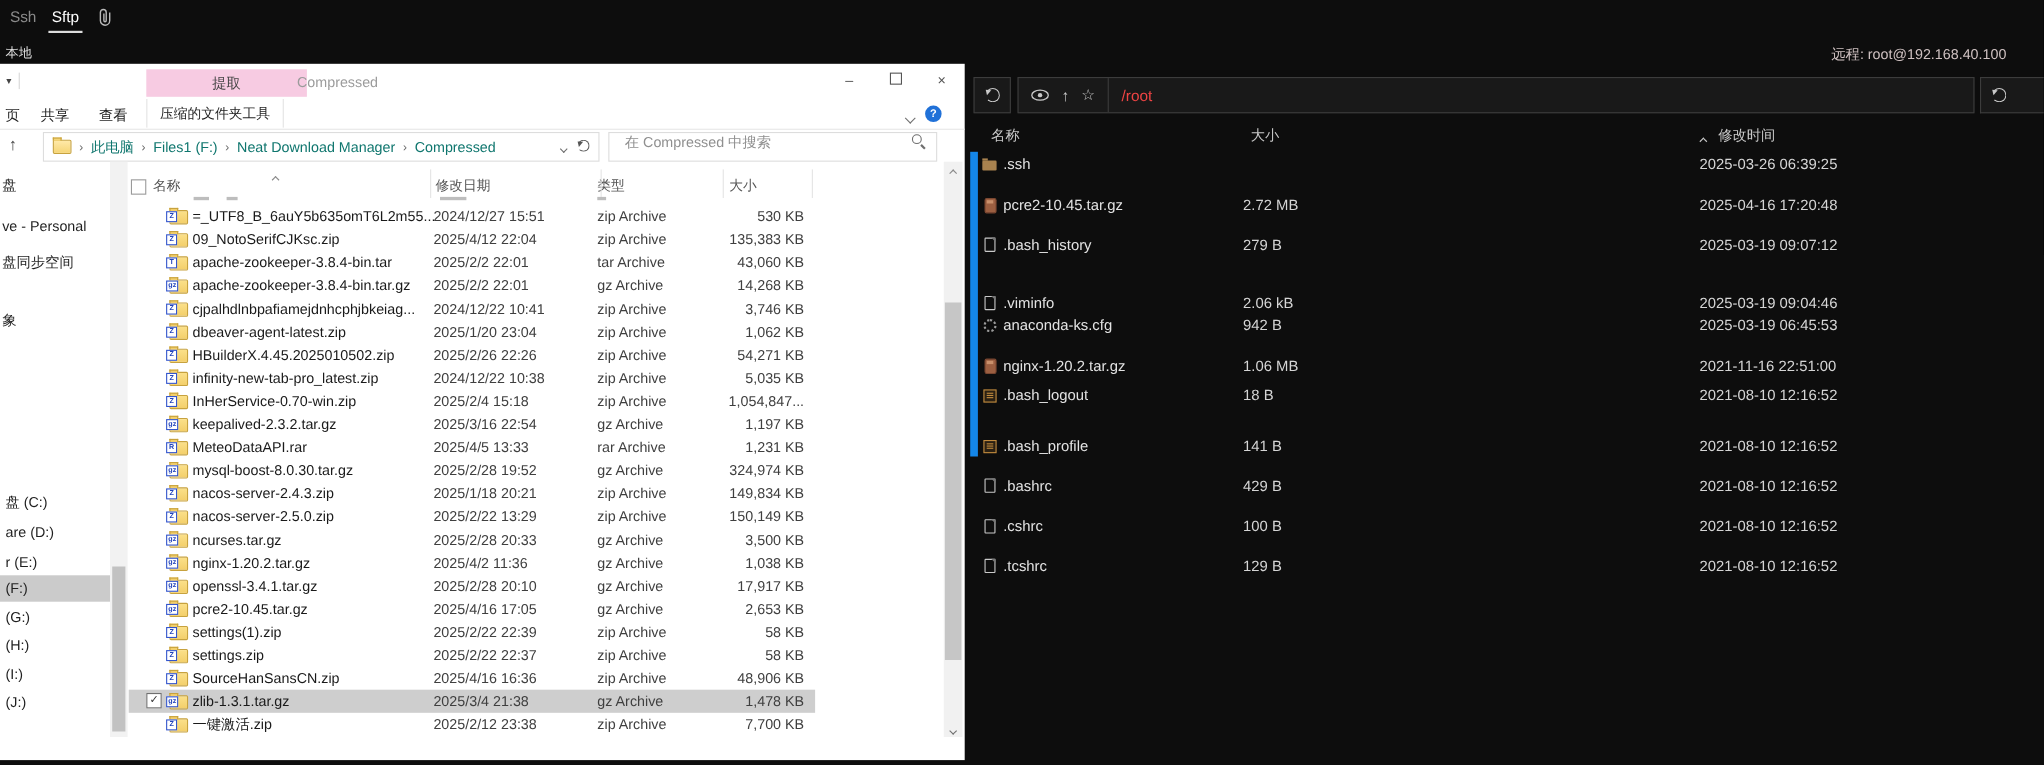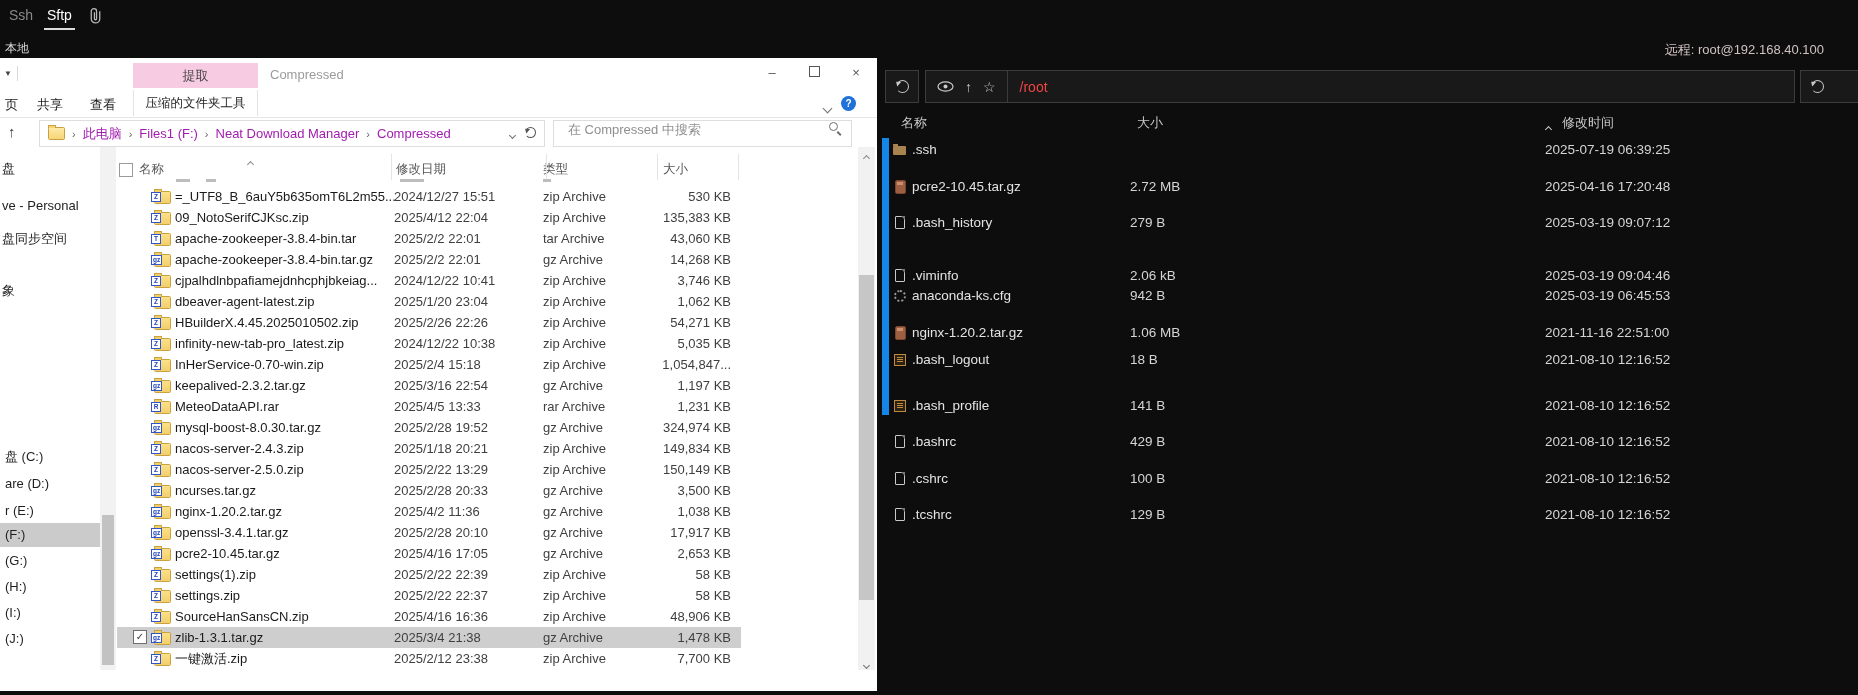--- a/index.html
+++ b/index.html
@@ -11,39 +11,39 @@
   .tab-ssh{left:9px;top:7px;color:#8a8a8a;font-size:14px;cursor:default;}
   .tab-sftp{left:44px;top:7px;color:#fff;font-size:14px;padding:0 3px 5px;border-bottom:2px solid #dcdcdc;}
   .clip-btn{left:88px;top:7px;}
   .local-lbl{left:5px;top:40px;color:#ddd;font-size:12px;}
   .remote-lbl{right:34px;top:41px;color:#cfc1c1;font-size:13px;}
 
   
   .xwin{left:0;top:58px;width:877px;height:633px;background:#fff;color:#222;}
   .qa-ch{left:4px;top:11px;color:#555;}
   .qa-div{left:17px;top:8px;width:1px;height:15px;background:#d8d8d8;}
-  .tab-extract{left:133px;top:5px;width:125px;height:25px;background:#f7cbe2;text-align:center;
+  .tab-extract{left:133px;top:5px;width:146px;height:25px;background:#f7cbe2;text-align:center;
                line-height:25px;font-size:13px;color:#444;}
   .xtitle{left:270px;top:9px;color:#9b9b9b;font-size:13px;}
   .wmbtn{top:0;width:42px;height:30px;text-align:center;line-height:30px;color:#555;font-size:13px;}
   .wm-min{left:751px;} .wm-max{left:793px;} .wm-close{left:835px;}
   .wm-max .sq{display:inline-block;width:9px;height:9px;border:1px solid #555;}
   .rtab{top:38px;font-size:13px;color:#1f1f1f;}
   .rtab1{left:5px;} .rtab2{left:37px;} .rtab3{left:90px;}
   .tooltab{left:133px;top:32px;width:123px;height:26px;border-left:1px solid #e3e3e3;border-right:1px solid #e3e3e3;
            text-align:center;line-height:26px;font-size:12.5px;color:#1f1f1f;}
   .ribbon-ch{left:824px;top:40px;}
   .helpbtn{left:841px;top:38px;width:15px;height:15px;border-radius:50%;background:#2071d8;color:#fff;
            font-size:10px;font-weight:bold;text-align:center;line-height:15px;}
   .helpbtn::before{content:"?";}
   .ribbonline{left:0;top:59px;width:877px;border-top:1px solid #e6e6e6;}
 
   .up-arr{left:8px;top:65px;color:#444;font-size:15px;}
   .crumb-box{left:39px;top:62px;width:504px;height:25px;border:1px solid #ddd;display:flex;align-items:center;
-             font-size:13px;color:#a21caf;}
+             font-size:13px;color:#0f766e;}
   .crumbsep{color:#666;font-size:11px;margin:0 7px;}
   .crumbsep::before{content:"›";}
   .wfolder{width:15px;height:11px;background:linear-gradient(180deg,#ffe9a8,#f5d576);border:1px solid #c7a23e;
            border-radius:1.5px;margin-left:8px;position:relative;}
   .wfolder::before{content:"";position:absolute;left:-1px;top:-3px;width:6px;height:2px;background:#f5d576;
            border:1px solid #c7a23e;border-bottom:none;}
   .addr-ch{margin-left:auto;}
   .addr-refresh{margin:0 8px 0 10px;color:#555;}
   .search-box{left:553px;top:62px;width:297px;height:25px;border:1px solid #ddd;display:flex;align-items:flex-start;}
   .search-box input{border:none;outline:none;background:transparent;margin-left:12px;font-size:13px;color:#8f8f8f;
@@ -466,21 +466,21 @@
   <span class="abs rhdr rh-mtime">修改时间</span>
 
   <div class="abs bluebar" style="background: rgb(20, 134, 232);"></div>
   <div id="remote-rows">
       <div class="abs rrow" style="top: 140px;">
     <span class="r-ico">
           <i class="ri-folder"></i>
         </span>
     <span class="rname">.ssh</span>
     <span class="rsize"></span>
-    <span class="rtime">2025-07-19 06:39:25</span>
+    <span class="rtime">2025-03-26 06:39:25</span>
   </div>
       <div class="abs rrow" style="top: 176.5px;">
     <span class="r-ico">
           <i class="ri-archive"></i>
         </span>
     <span class="rname">pcre2-10.45.tar.gz</span>
     <span class="rsize">2.72 MB</span>
     <span class="rtime">2025-04-16 17:20:48</span>
   </div>
       <div class="abs rrow" style="top: 213px;">

